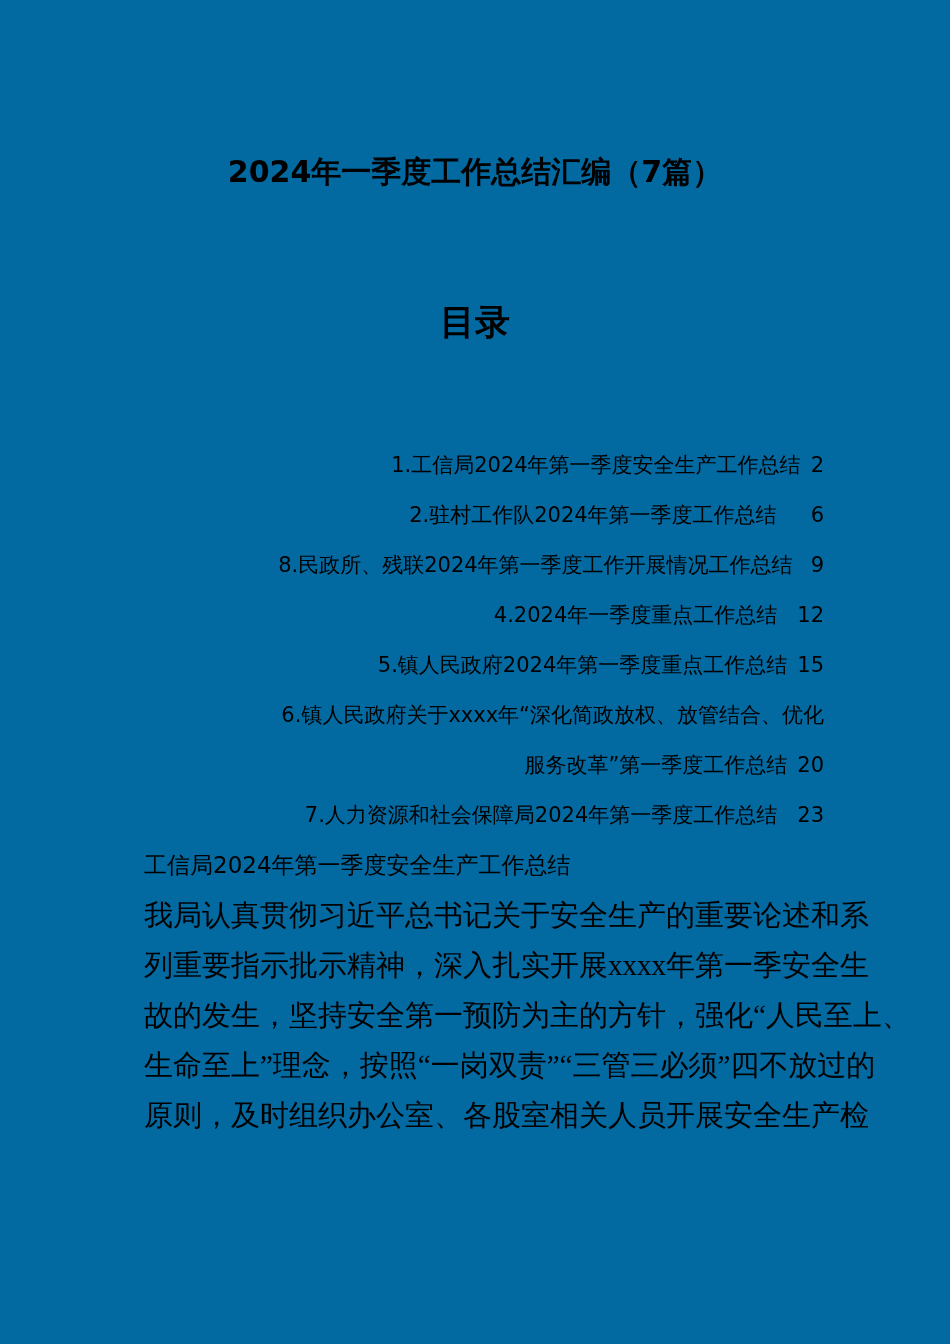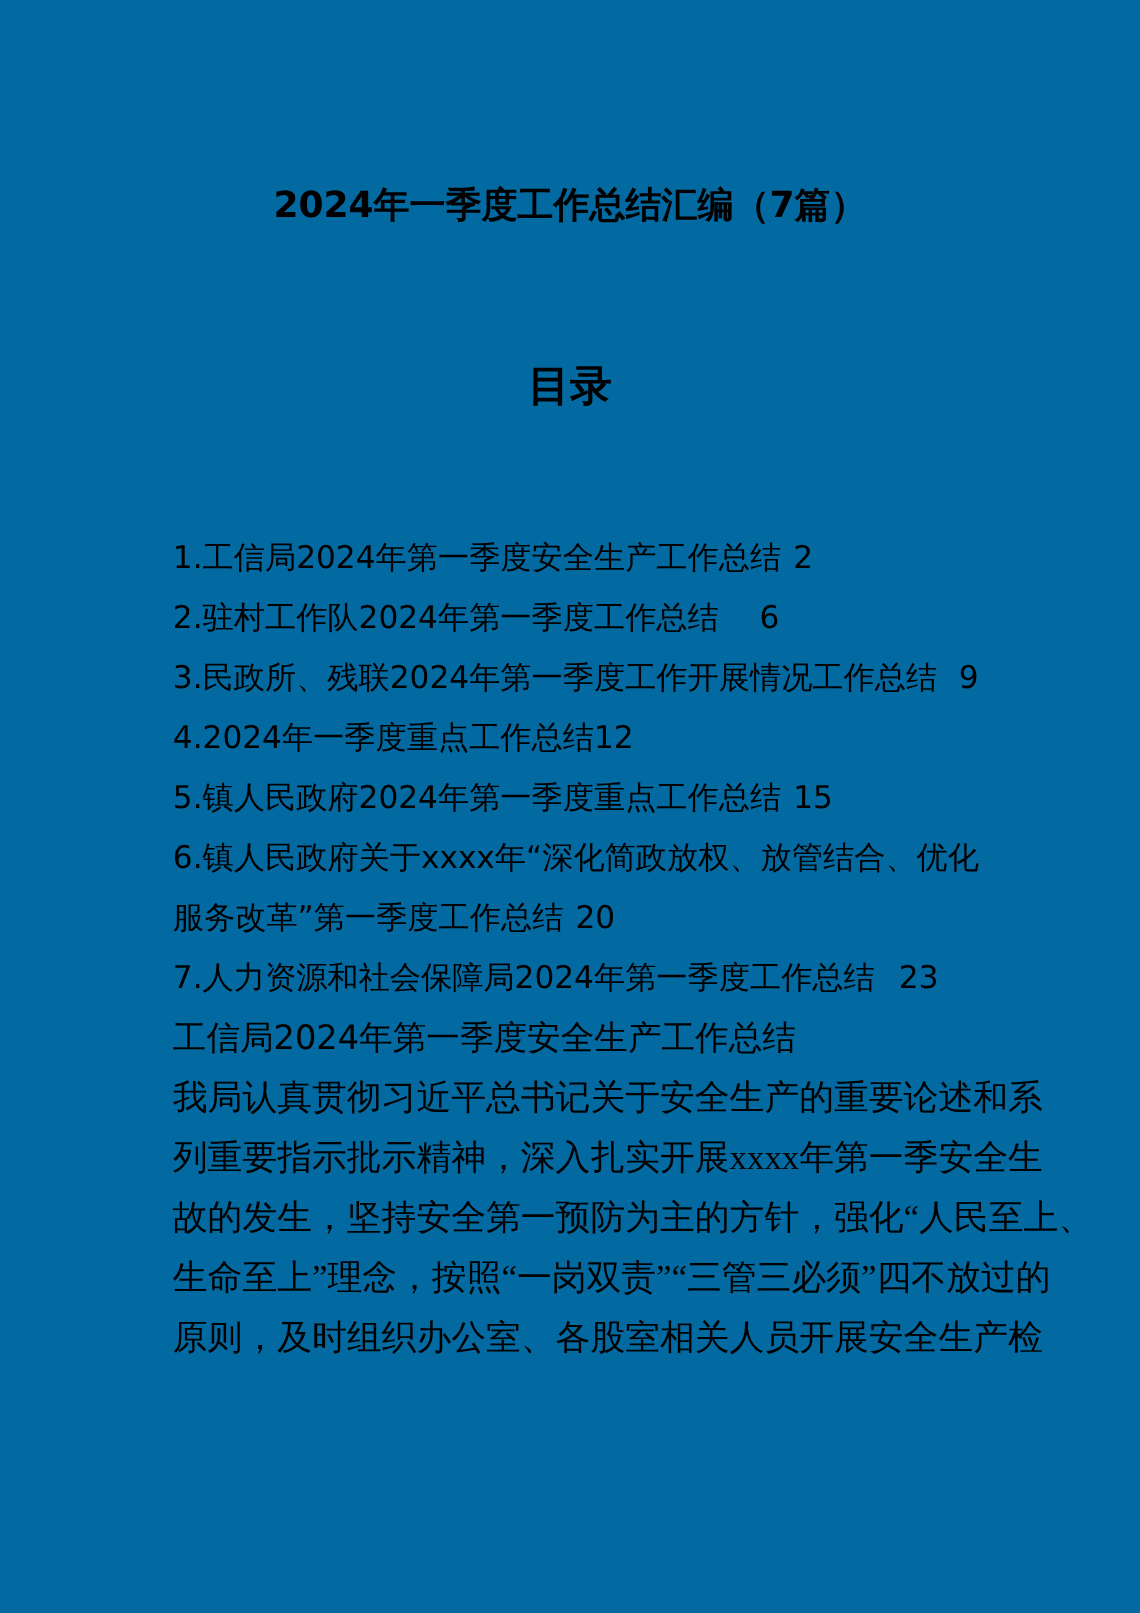--- a/index.html
+++ b/index.html
@@ -45,30 +45,31 @@
       font-weight: bold;
       line-height: 44px;
     }
     .content {
       position: absolute;
       left: 144px;
       top: 440px;
       width: 680px;
     }
     .line {
-      font-size: 26px;
+      font-size: 21px;
       line-height: 50px;
       height: 50px;
       white-space: nowrap;
+      text-align: right;
     }
     .toc-item .page-num {
       margin-left: 10px;
     }
     .section-heading {
-      font-size: 28px;
+      font-size: 23px;
       line-height: 50px;
       height: 50px;
       white-space: nowrap;
     }
     .body-line {
       font-size: 29px;
       line-height: 50px;
       height: 50px;
       white-space: nowrap;
       font-family: Liberation Serif, serif;
@@ -82,24 +83,24 @@
   <div class="toc-heading">目录</div>
 
   <div class="content">
     <div class="line toc-item">
       <span>1.工信局2024年第一季度安全生产工作总结</span><span class="page-num">2</span>
     </div>
     <div class="line toc-item">
       <span>2.驻村工作队2024年第一季度工作总结</span><span class="page-num" style="margin-left:34px">6</span>
     </div>
     <div class="line toc-item">
-      <span>3.民政所、残联2024年第一季度工作开展情况工作总结</span><span class="page-num" style="margin-left:18px">9</span>
+      <span>8.民政所、残联2024年第一季度工作开展情况工作总结</span><span class="page-num" style="margin-left:18px">9</span>
     </div>
     <div class="line toc-item">
-      <span>4.2024年一季度重点工作总结</span><span class="page-num" style="margin-left:0">12</span>
+      <span>4.2024年一季度重点工作总结</span><span class="page-num" style="margin-left:20px">12</span>
     </div>
     <div class="line toc-item">
       <span>5.镇人民政府2024年第一季度重点工作总结</span><span class="page-num" style="">15</span>
     </div>
     <div class="line toc-item">
       <span>6.镇人民政府关于xxxx年“深化简政放权、放管结合、优化</span>
     </div>
     <div class="line toc-item">
       <span>服务改革”第一季度工作总结</span><span class="page-num" style="">20</span>
     </div>

